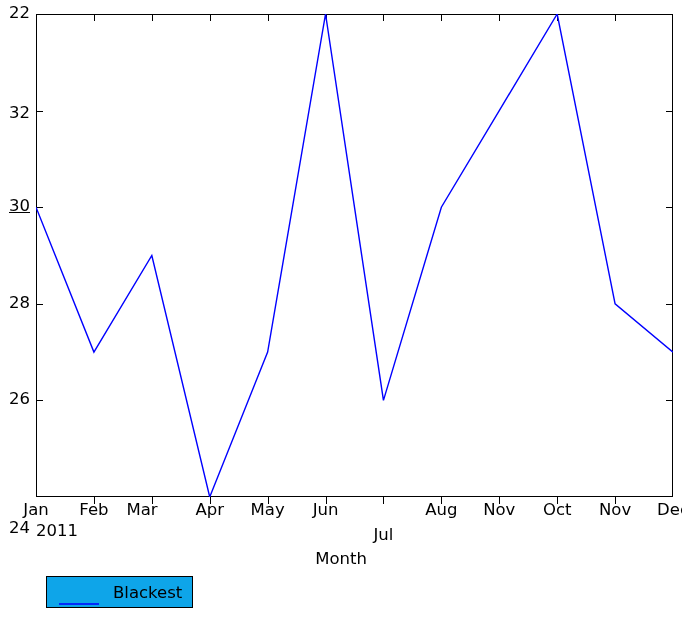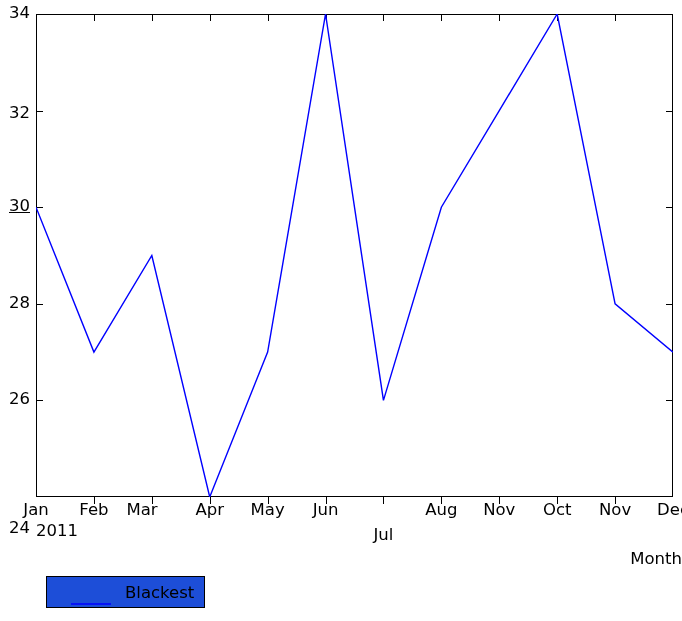--- a/index.html
+++ b/index.html
@@ -93,33 +93,33 @@
     color: #000;
     line-height: 1;
     white-space: nowrap;
   }
 
   #xlabel {
     position: absolute;
     left: 0;
     top: 549px;
     width: 682px;
-    text-align: right;
+    text-align: center;
     font-size: 16.5px;
     color: #000;
   }
 
   
   #legend {
     position: absolute;
     left: 46px;
     top: 576px;
     border: 1.1px solid #000;
-    background: #1d4ed8;
-    padding: 5px 10px 5px 24px;
+    background: #0ea5e9;
+    padding: 5px 10px 5px 12px;
     display: flex;
     align-items: center;
     box-sizing: border-box;
     height: 32px;
   }
   #legend-line-box {
     width: 40px;
     height: 2px;
     margin-right: 14px;
     flex: none;
@@ -144,21 +144,21 @@
       <div class="ytick-mark right" style="top: 400.4px;"></div>
       <div class="ytick-wrap" style="top: 294.8px;">28</div>
       <div class="ytick-mark" style="top: 303.8px;"></div>
       <div class="ytick-mark right" style="top: 303.8px;"></div>
       <div class="ytick-wrap" style="top: 198.2px; text-decoration: underline;">30</div>
       <div class="ytick-mark" style="top: 207.2px;"></div>
       <div class="ytick-mark right" style="top: 207.2px;"></div>
       <div class="ytick-wrap" style="top: 105px;">32</div>
       <div class="ytick-mark" style="top: 110.6px;"></div>
       <div class="ytick-mark right" style="top: 110.6px;"></div>
-      <div class="ytick-wrap" style="top: 5px;">34</div>
+      <div class="ytick-wrap" style="top: 5px;">22</div>
     </div>
 
   <div id="x-ticks">
       <div class="xtick-wrap" style="left: 36px;">Jan</div>
       <div class="xtick-wrap" style="left: 93.9091px;">Feb</div>
       <div class="xtick-mark" style="left: 93.9091px;"></div>
       <div class="xtick-mark top" style="left: 93.9091px;"></div>
       <div class="xtick-wrap" style="left: 142px;">Mar</div>
       <div class="xtick-mark" style="left: 151.818px;"></div>
       <div class="xtick-mark top" style="left: 151.818px;"></div>

